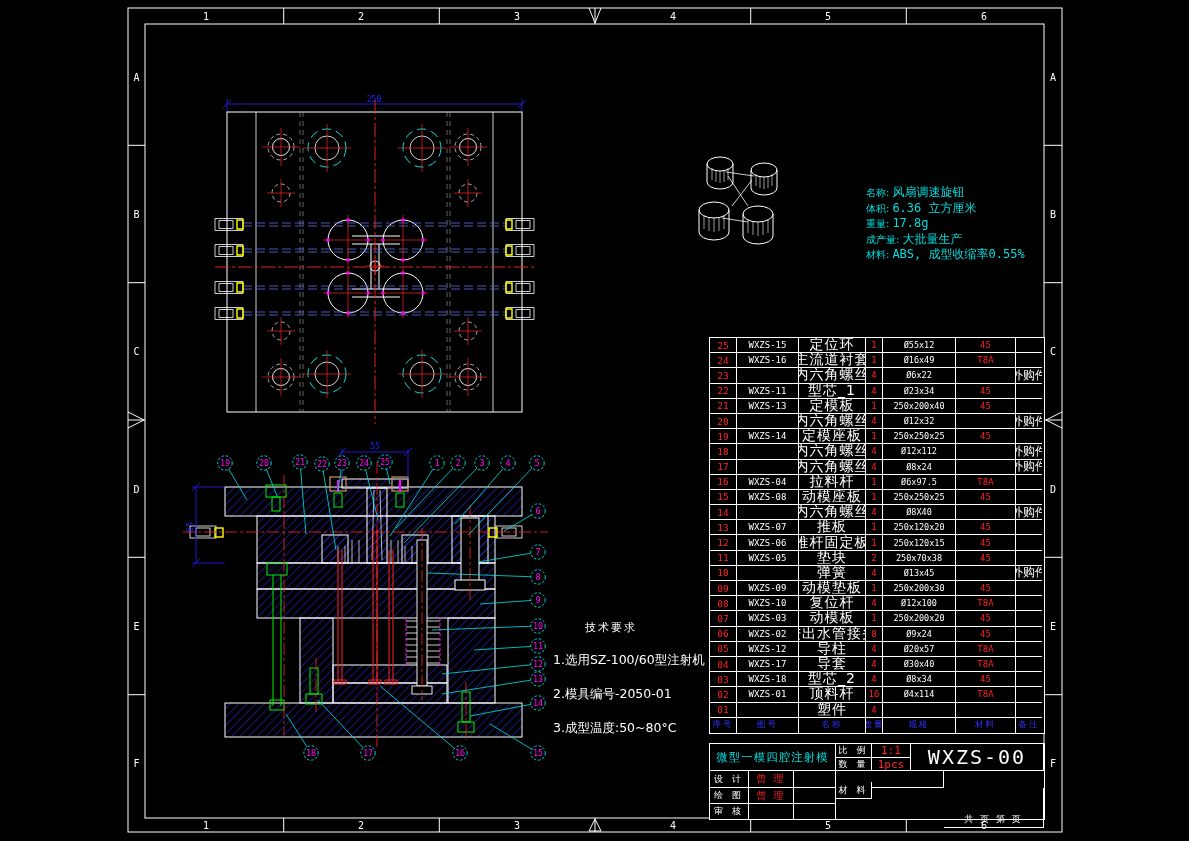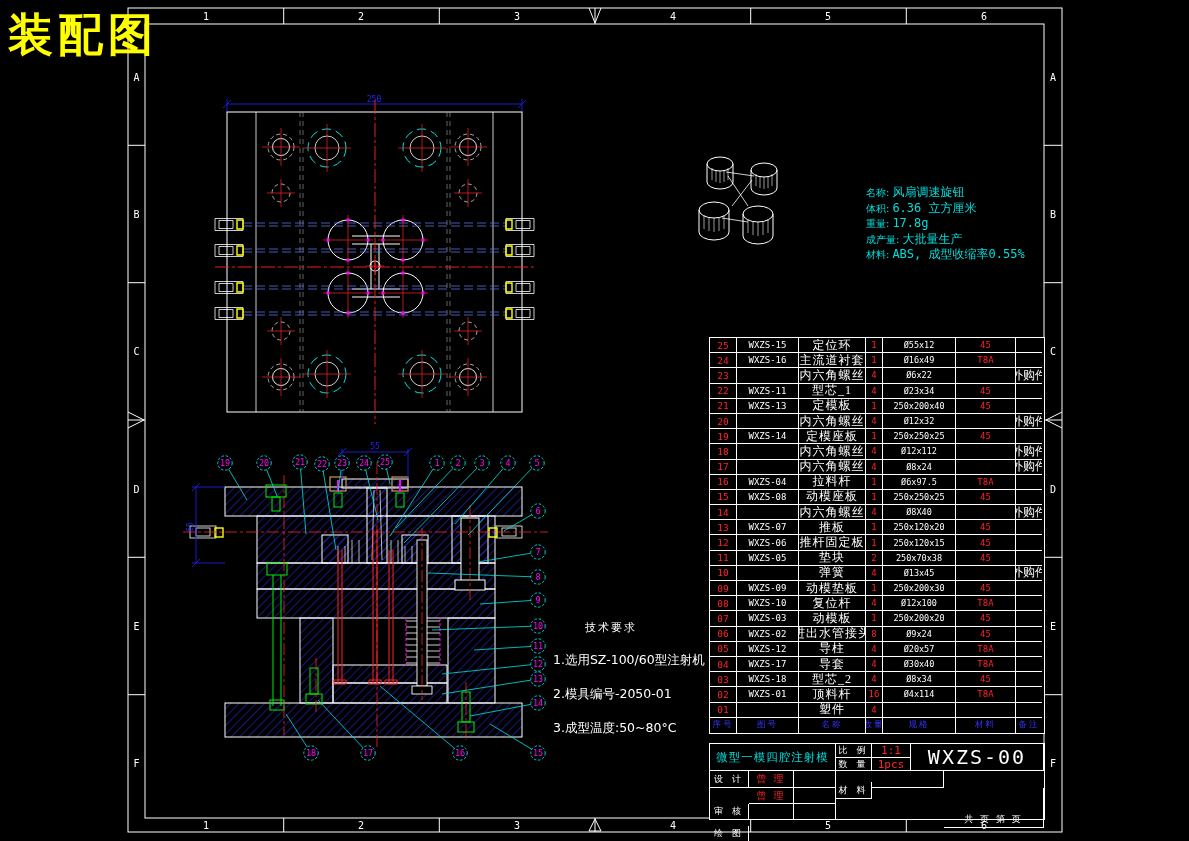--- a/index.html
+++ b/index.html
@@ -29,21 +29,21 @@
   
   #parts-table{position:absolute;left:709px;top:337px;width:336px;border:1px solid #fff;
                box-sizing:border-box;z-index:4;background:#000;}
   .prow{display:grid;grid-template-columns:27px 62px 67px 17px 73px 60px 26px;height:15.2px;}
   .pc{border-right:1px solid #fff;border-bottom:1px solid #fff;box-sizing:border-box;
       display:flex;align-items:center;justify-content:center;overflow:hidden;white-space:nowrap;}
   .prow:last-child .pc{border-bottom:none;}
   .pc:last-child{border-right:none;}
   .c-seq{color:#ff2222;font-size:9.5px;font-family:"DejaVu Sans Mono",monospace;}
   .c-code{color:#fff;font-size:9px;font-family:"DejaVu Sans Mono",monospace;}
-  .c-name{color:#fff;font-size:12px;letter-spacing:1px;font-family:Liberation Serif, serif;}
+  .c-name{color:#fff;font-size:14px;letter-spacing:1px;}
   .c-qty{color:#ff2222;font-size:9px;font-family:"DejaVu Sans Mono",monospace;}
   .c-spec{color:#fff;font-size:8.5px;font-family:"DejaVu Sans Mono",monospace;}
   .c-mat{color:#ff2222;font-size:9px;font-family:"DejaVu Sans Mono",monospace;}
   .c-rem{color:#fff;font-size:12px;}
   .phead .pc{color:#3333ff;font-size:8.5px;letter-spacing:2px;font-family:"DejaVu Sans",sans-serif;}
 
   
   #title-block{position:absolute;left:709px;top:743px;width:336px;height:77px;border:1px solid #fff;
                box-sizing:border-box;z-index:4;background:#000;}
   .tbc{position:absolute;border-right:1px solid #fff;border-bottom:1px solid #fff;box-sizing:border-box;
@@ -56,21 +56,21 @@
   #tb-ql{left:126px;top:14px;width:36px;height:13px;}
   #tb-qv{left:162px;top:14px;width:39px;height:13px;font-size:11px;font-family:"DejaVu Sans Mono",monospace;}
   #tb-dno{left:201px;top:0;width:133px;height:27px;color:#fff;font-size:20px;letter-spacing:2px;
           font-family:"DejaVu Sans Mono",monospace;}
   #tb-dl{left:0;top:27px;width:39px;height:17px;}
   #tb-dn{left:39px;top:27px;width:45px;height:17px;font-size:10px;letter-spacing:2px;}
   #tb-e1{left:84px;top:27px;width:42px;height:17px;}
   #tb-ml{left:126px;top:38px;width:36px;height:17px;text-align:center;}
   #tb-mv{left:162px;top:27px;width:72px;height:17px;}
   #tb-pg{left:234px;top:27px;width:100px;height:17px;color:#fff;font-size:9px;letter-spacing:2px;margin-top:40px;}
-  #tb-gl{left:0;top:44px;width:39px;height:16px;margin-top:38px;}
+  #tb-gl{left:0;top:44px;width:39px;height:16px;}
   #tb-gn{left:39px;top:44px;width:45px;height:16px;font-size:10px;letter-spacing:2px;}
   #tb-e2{left:84px;top:44px;width:42px;height:16px;}
   #tb-big{left:126px;top:44px;width:208px;height:31px;border-bottom:none;}
   #tb-cl{left:0;top:60px;width:39px;height:15px;border-bottom:none;}
   #tb-ce1{left:39px;top:60px;width:45px;height:15px;border-bottom:none;}
   #tb-ce2{left:84px;top:60px;width:42px;height:15px;border-bottom:none;}
 </style>
 </head>
 <body>
 
@@ -365,21 +365,20 @@
         <text x="460" y="756" fill="#ff00ff" font-size="8.5" text-anchor="middle" font-family="DejaVu Sans Mono,monospace">16</text>
         <line x1="318" y1="700" x2="368" y2="753" stroke="#00e5e5" stroke-width="0.8"></line>
         <circle cx="368" cy="753" r="7.2" fill="#000" stroke="#00e5e5" stroke-dasharray="2.5 1.8" stroke-width="0.9"></circle>
         <text x="368" y="756" fill="#ff00ff" font-size="8.5" text-anchor="middle" font-family="DejaVu Sans Mono,monospace">17</text>
         <line x1="286" y1="714" x2="311" y2="753" stroke="#00e5e5" stroke-width="0.8"></line>
         <circle cx="311" cy="753" r="7.2" fill="#000" stroke="#00e5e5" stroke-dasharray="2.5 1.8" stroke-width="0.9"></circle>
         <text x="311" y="756" fill="#ff00ff" font-size="8.5" text-anchor="middle" font-family="DejaVu Sans Mono,monospace">18</text>
       </g>
   </svg>
 
-  <div id="app-title">装配图</div>
 
   <div id="zone-labels">
       <div class="zl" style="left: 206px; top: 16px;">1</div>
       <div class="zl" style="left: 206px; top: 825px;">1</div>
       <div class="zl" style="left: 361px; top: 16px;">2</div>
       <div class="zl" style="left: 361px; top: 825px;">2</div>
       <div class="zl" style="left: 517px; top: 16px;">3</div>
       <div class="zl" style="left: 517px; top: 825px;">3</div>
       <div class="zl" style="left: 673px; top: 16px;">4</div>
       <div class="zl" style="left: 673px; top: 825px;">4</div>

